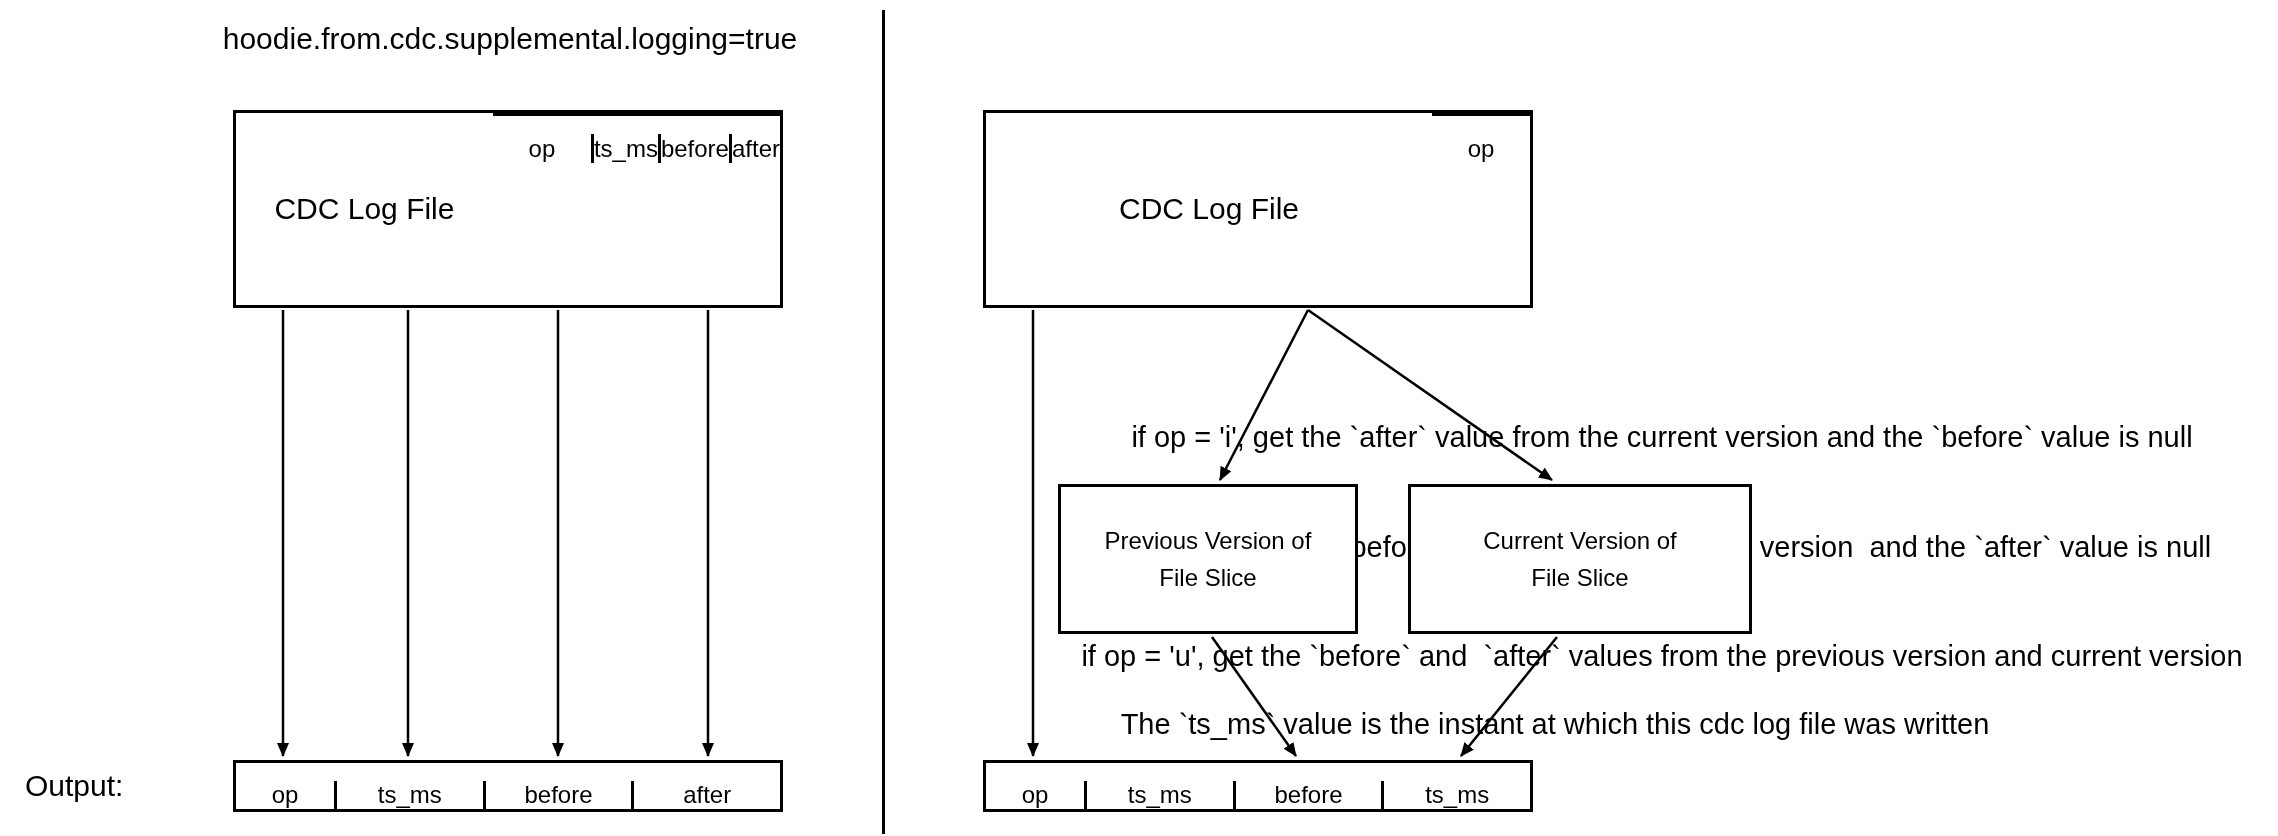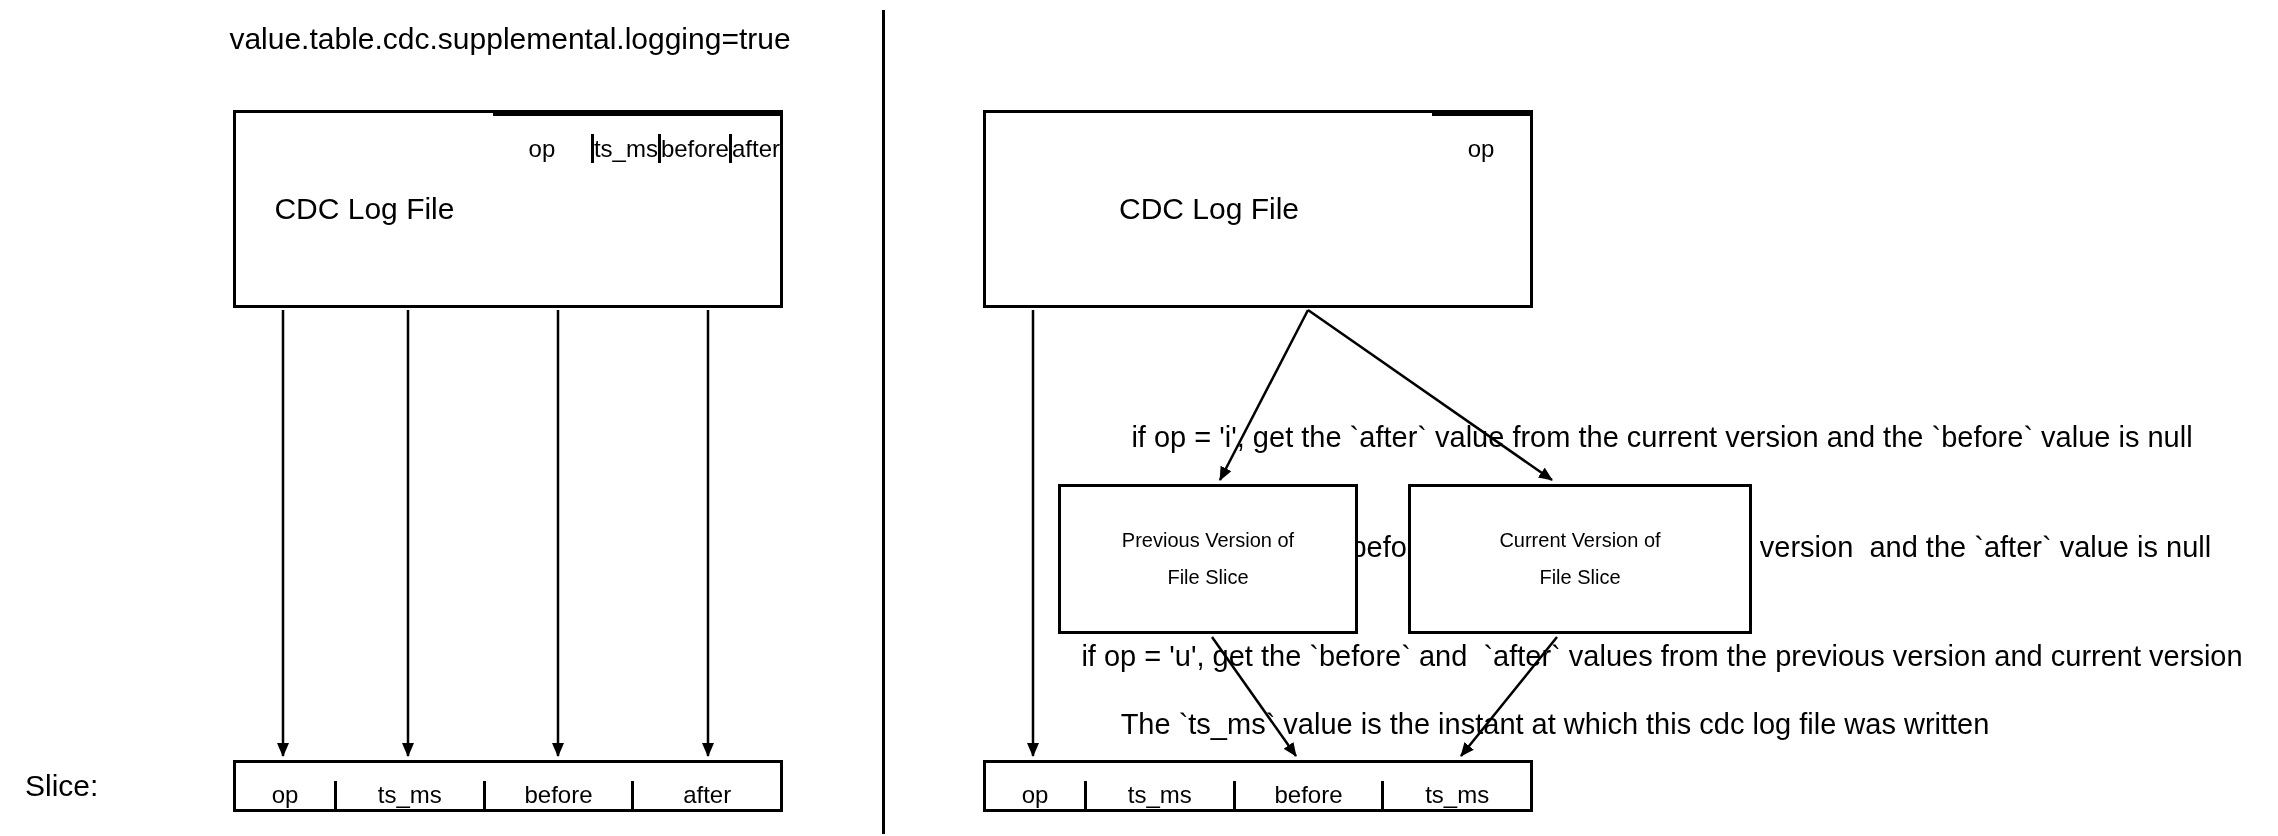--- a/index.html
+++ b/index.html
@@ -68,21 +68,21 @@
   .cell.op { flex: 0 0 98px; }
 
   .slice-box {
     position: absolute;
     border: 3px solid #000;
     box-sizing: border-box;
     display: flex;
     flex-direction: column;
     align-items: center;
     justify-content: center;
-    font-size: 20px;
+    font-size: 24px;
     line-height: 37px;
     text-align: center;
     background: #fff;
   }
 
   .notes {
     position: absolute;
     text-align: center;
     font-size: 29px;
     line-height: 36.5px;
@@ -106,21 +106,21 @@
     width: 2278px; height: 836px;
     pointer-events: none;
   }
   svg.overlay line { stroke: #000; stroke-width: 2.5px; }
 </style>
 </head>
 <body>
 
 <div id="canvas">
 
-  <div class="panel-title abs" style="left:160px; top:22px; width:700px;">value.table.cdc.supplemental.logging=true</div>
+  <div class="panel-title abs" style="left:160px; top:22px; width:700px;">hoodie.from.cdc.supplemental.logging=true</div>
 
 
   <div class="divider" style="left:882px; top:10px; width:3px; height:824px;"></div>
 
   <div class="cdc-table" style="left:233px; top:110px; width:550px; height:198px;">
     <div class="cdc-label-area">CDC Log File</div>
     <div class="trow">
       <div class="cell op">op</div>
       <div class="cell">ts_ms</div>
       <div class="cell">before</div>
@@ -146,21 +146,21 @@
     <span>File Slice</span>
   </div>
 
   <div class="slice-box" style="left:1408px; top:484px; width:344px; height:150px;">
     <span>Current Version of</span>
     <span>File Slice</span>
   </div>
 
   <div class="notes" style="left:1050px; top:706px; width:1010px;">The `ts_ms` value is the instant at which this cdc log file was written</div>
 
-  <div class="output-label" style="left:25px; top:769px;">Slice:</div>
+  <div class="output-label" style="left:25px; top:769px;">Output:</div>
 
   <div class="outrow" style="left:233px; top:760px; width:550px; height:52px;">
     <div class="cell op">op</div>
     <div class="cell">ts_ms</div>
     <div class="cell">before</div>
     <div class="cell">after</div>
   </div>
 
   <div class="outrow" style="left:983px; top:760px; width:550px; height:52px;">
     <div class="cell op">op</div>

